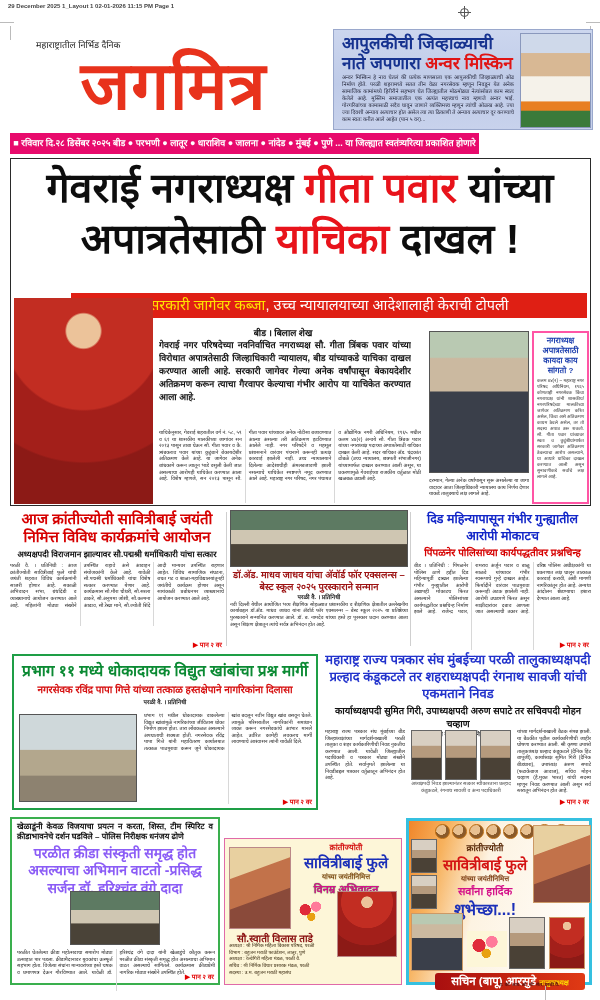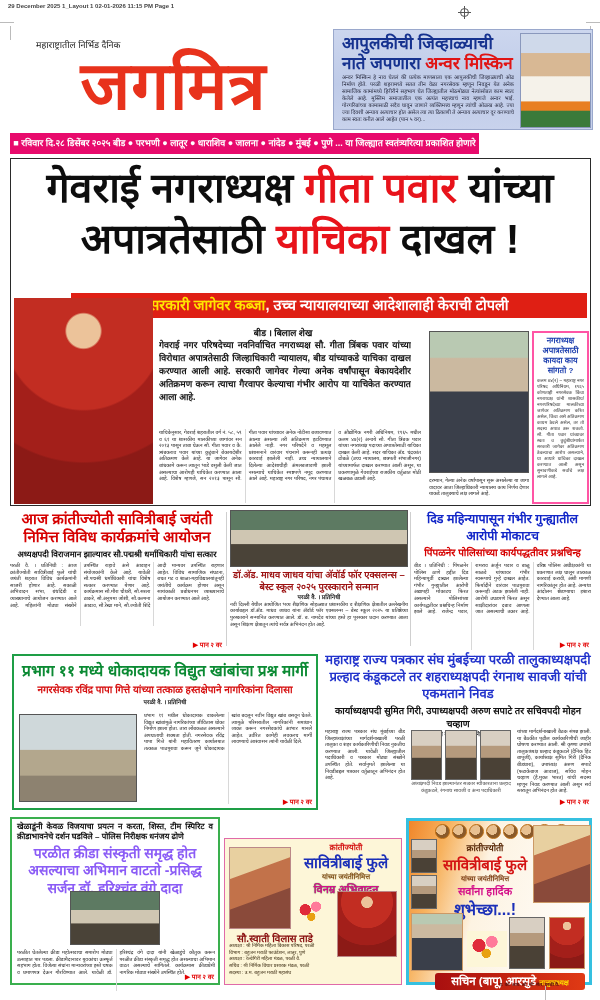--- a/index.html
+++ b/index.html
@@ -16,21 +16,21 @@
   .tagline{font-size:9px;font-weight:normal;color:#1a1a1a;}
   .mast{font-size:67px;font-weight:800;color:#e8321c;letter-spacing:1px;line-height:1;}
   .datebar{background:#e80a6c;color:#fff;font-size:9px;font-weight:bold;line-height:21px;text-align:center;}
   .promo{background:linear-gradient(180deg,#ccd6ee 0%,#bfcbe8 55%,#c8d2ec 100%);border:1px solid #9aa8cc;}
   .promo-h{font-size:17px;font-weight:800;color:#16328f;line-height:1.15;}
   .promo-name{color:#e01414;}
   .promo-body{font-size:5.4px;color:#23263a;line-height:1.3;}
   .mainbox{border:1.5px solid #2a2a2a;background:#fff;}
   .mainhl{font-size:41px;font-weight:800;color:#0d0d0d;line-height:1.25;}
   .mainhl .red{color:#e8131b;}
-  .redbar{background:#df1f14;color:#fff;font-size:14.5px;font-weight:700;line-height:25px;text-align:center;}
+  .redbar{background:#df1f14;color:#fff;font-size:14.5px;font-weight:400;line-height:25px;text-align:center;}
   .redbar .yel{color:#ffe400;}
   .byline{font-size:9px;font-weight:bold;color:#111;}
   .lede{font-size:9px;font-weight:bold;color:#161616;line-height:1.45;}
   .tiny{font-size:5px;color:#222;line-height:1.32;}
   .cols3{column-count:3;column-gap:7px;column-rule:1px solid #d8d8d8;}
   .cols2{column-count:2;column-gap:7px;column-rule:1px solid #d8d8d8;}
   .lawbox{border:2px solid #ff55a5;background:#fff;padding:3px 3px;}
   .lawbox-t{font-size:8px;font-weight:800;color:#1d3fae;line-height:1.25;}
   .lawbox-b{font-size:4.6px;color:#333;line-height:1.3;}
   .more{color:#e20000;font-size:6.5px;font-weight:bold;}

